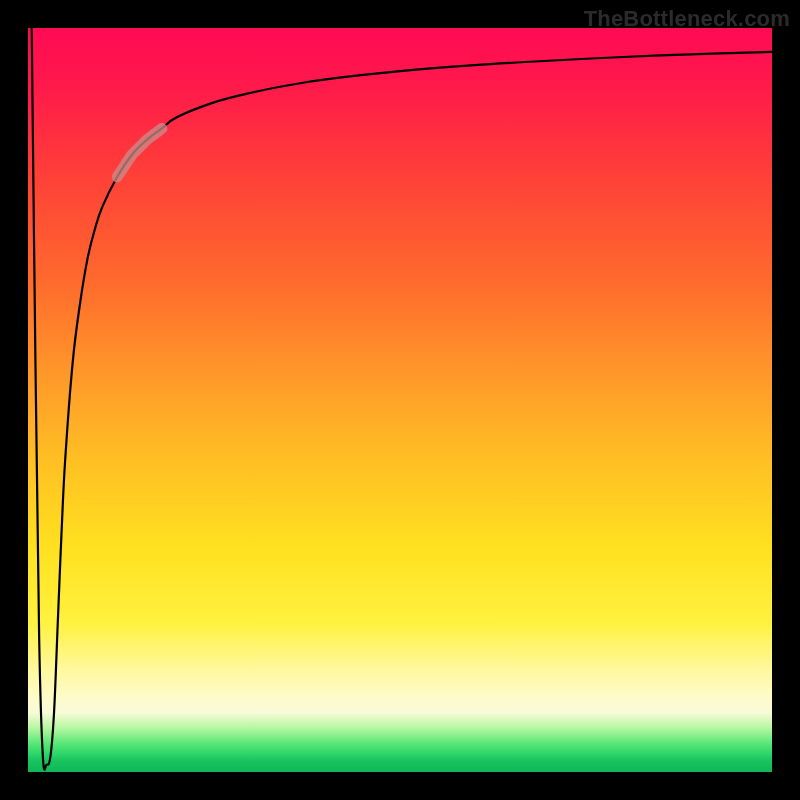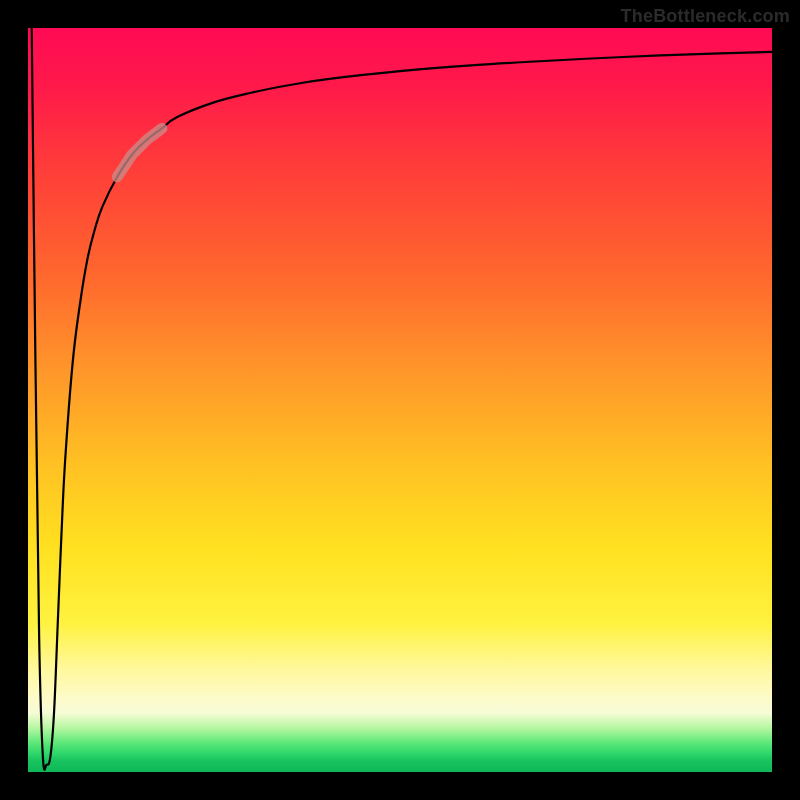--- a/index.html
+++ b/index.html
@@ -42,21 +42,21 @@
       #2fd66a 97.5%,
       #18c45f 98.5%,
       #0fb757 100%
     );
   }
   .watermark {
     position: absolute;
     top: 6px;
     right: 10px;
     color: #2b2b2b;
-    font-size: 18px;
+    font-size: 22px;
     font-weight: 600;
     letter-spacing: 0.2px;
     user-select: none;
   }
   svg.curve {
     position: absolute;
     left: 0;
     top: 0;
     width: 744px;
     height: 744px;

